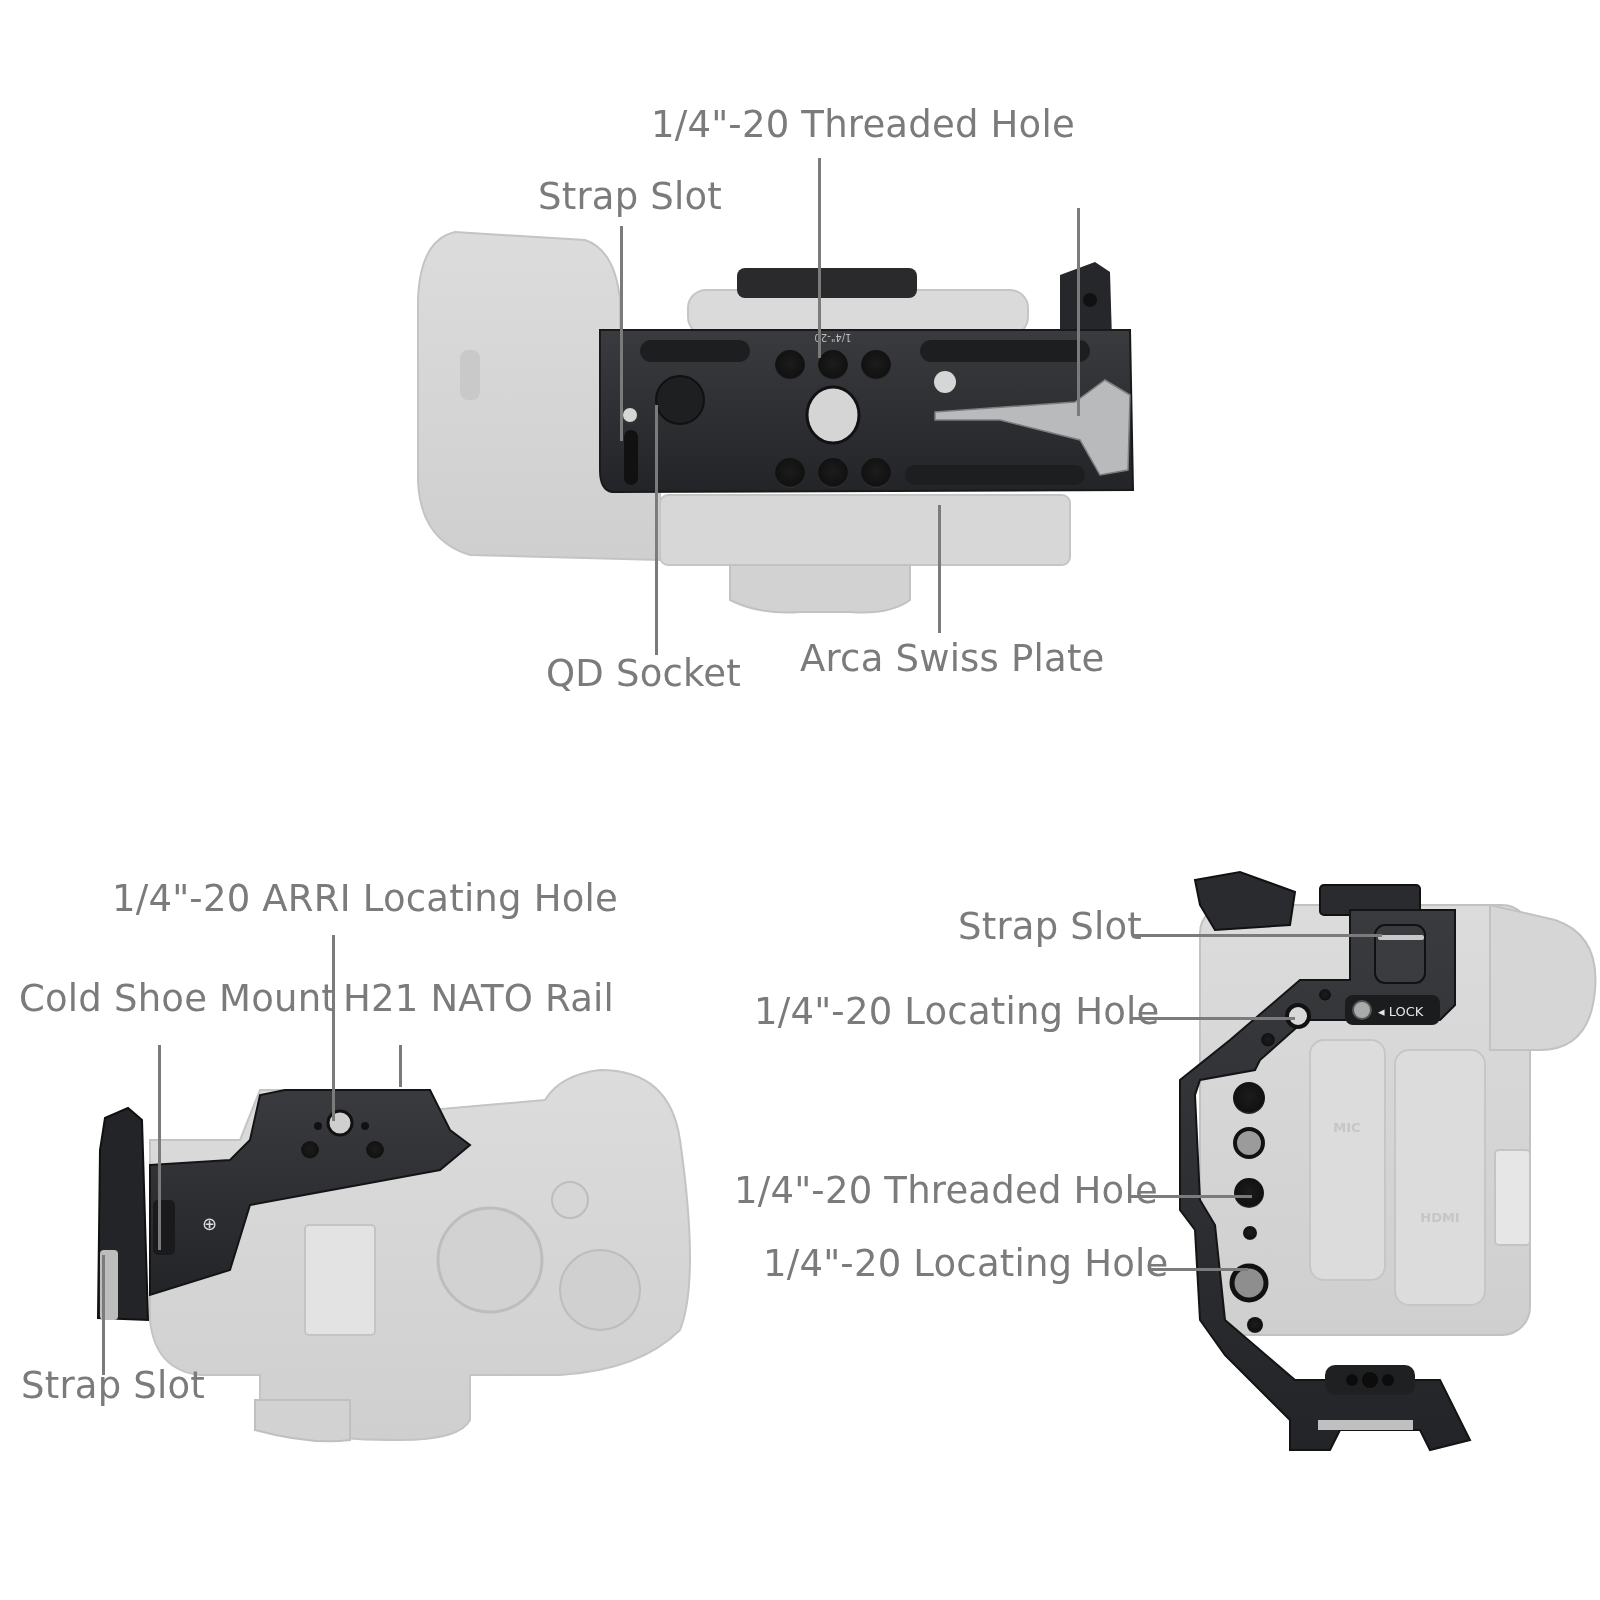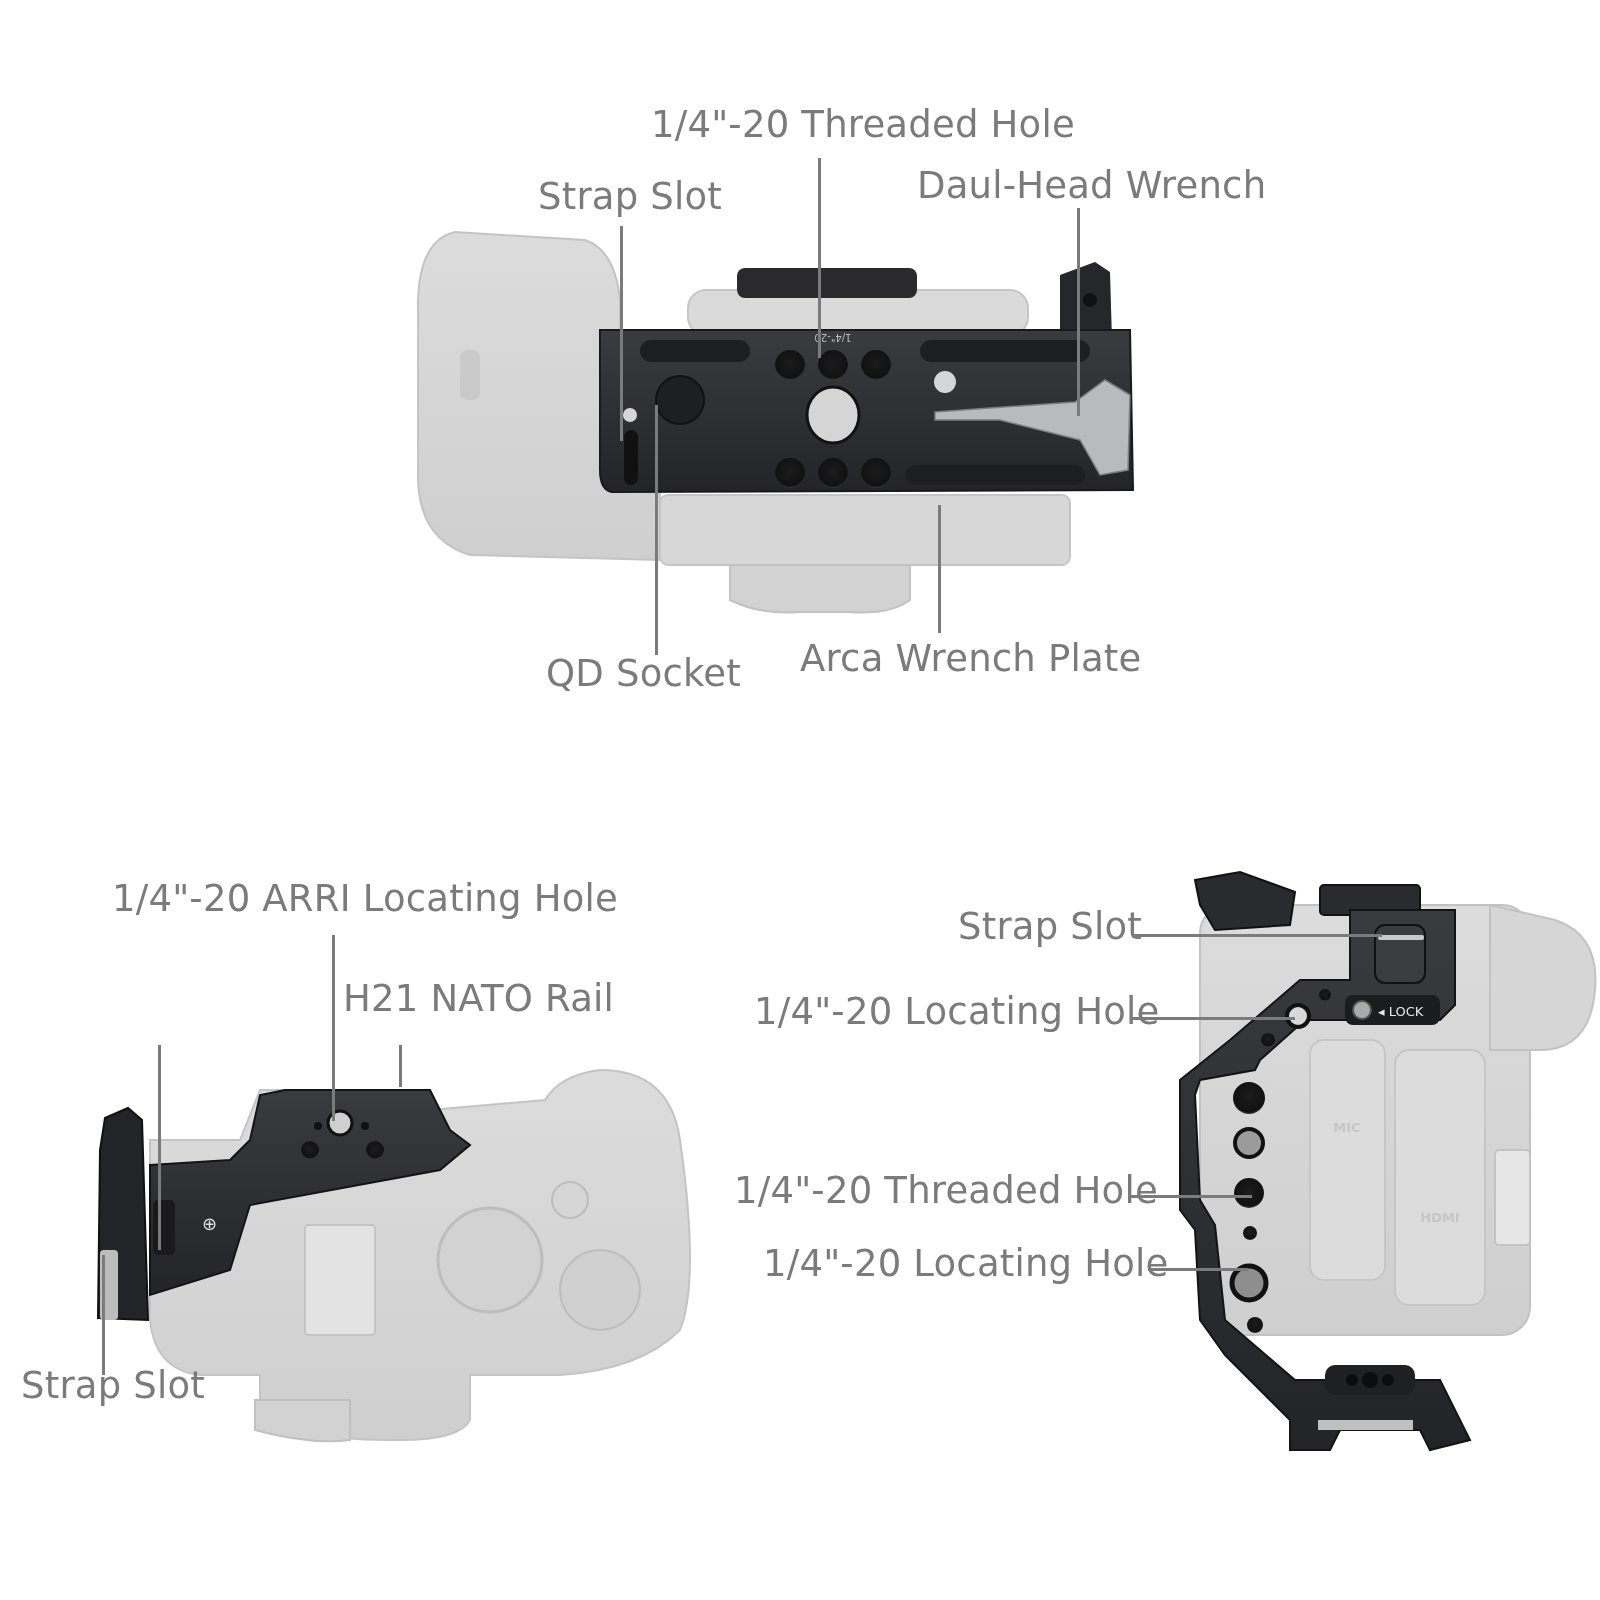--- a/index.html
+++ b/index.html
@@ -144,32 +144,32 @@
       <rect x="1318" y="1420" width="95" height="10" fill="#c0c0c0"></rect>
     </g>
   </svg>
 
   <div class="label" style="left:651px; top:106px;">1/4"-20 Threaded Hole</div>
   <div class="leader v" style="left:818px; top:158px; height:200px;"></div>
 
   <div class="label" style="left:538px; top:178px;">Strap Slot</div>
   <div class="leader v" style="left:620px; top:226px; height:215px;"></div>
 
-  <div class="label" style="left:917px; top:167px;">Daul-Head Wrench</div>
   <div class="leader v" style="left:1077px; top:208px; height:208px;"></div>
 
   <div class="leader v" style="left:655px; top:405px; height:250px;"></div>
   <div class="label" style="left:546px; top:655px;">QD Socket</div>
 
   <div class="leader v" style="left:938px; top:505px; height:128px;"></div>
-  <div class="label" style="left:800px; top:640px;">Arca Wrench Plate</div>
+  <div class="label" style="left:800px; top:640px;">Arca Swiss Plate</div>
 
   <div class="label" style="left:112px; top:880px;">1/4"-20 ARRI Locating Hole</div>
   <div class="leader v" style="left:332px; top:935px; height:186px;"></div>
 
+  <div class="label" style="left:19px; top:980px;">Cold Shoe Mount</div>
   <div class="leader v" style="left:158px; top:1045px; height:205px;"></div>
 
   <div class="label" style="left:343px; top:980px;text-align:center;">H21 NATO Rail</div>
   <div class="leader v" style="left:399px; top:1045px; height:42px;"></div>
 
   <div class="leader v" style="left:102px; top:1255px; height:120px;"></div>
   <div class="label" style="left:21px; top:1367px;">Strap Slot</div>
 
   <div class="label" style="left:958px; top:908px;">Strap Slot</div>
   <div class="leader h" style="left:1132px; top:934px; width:250px;"></div>

